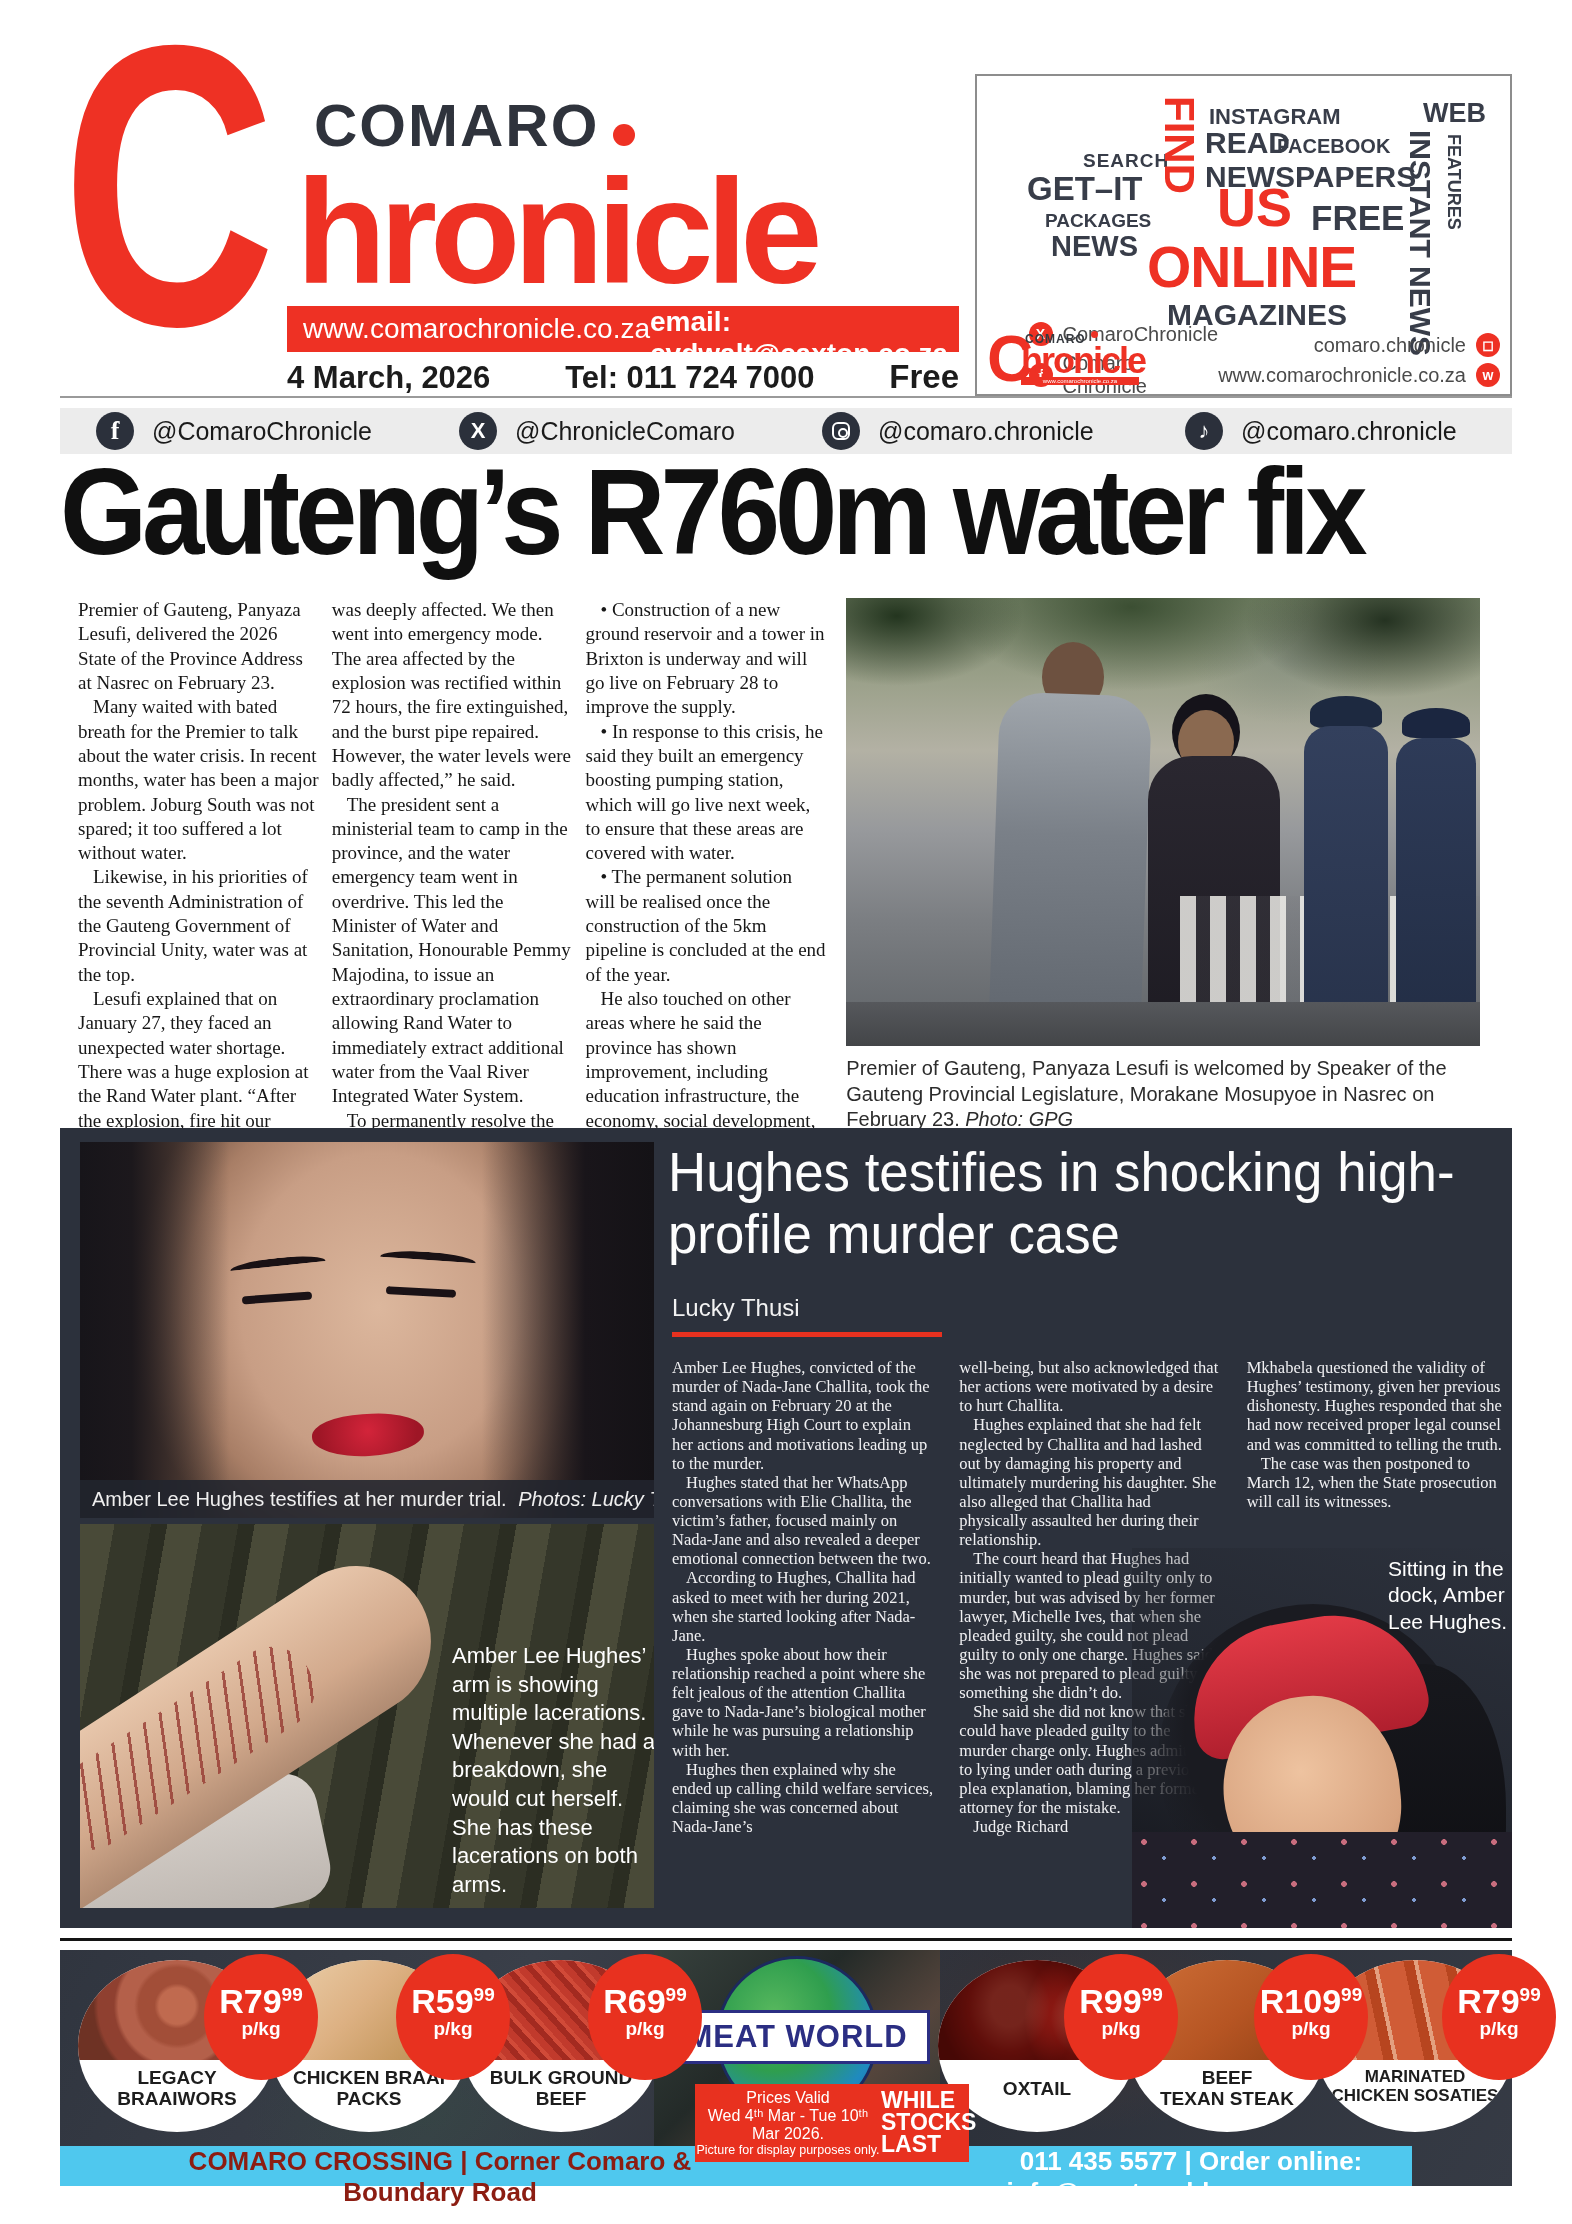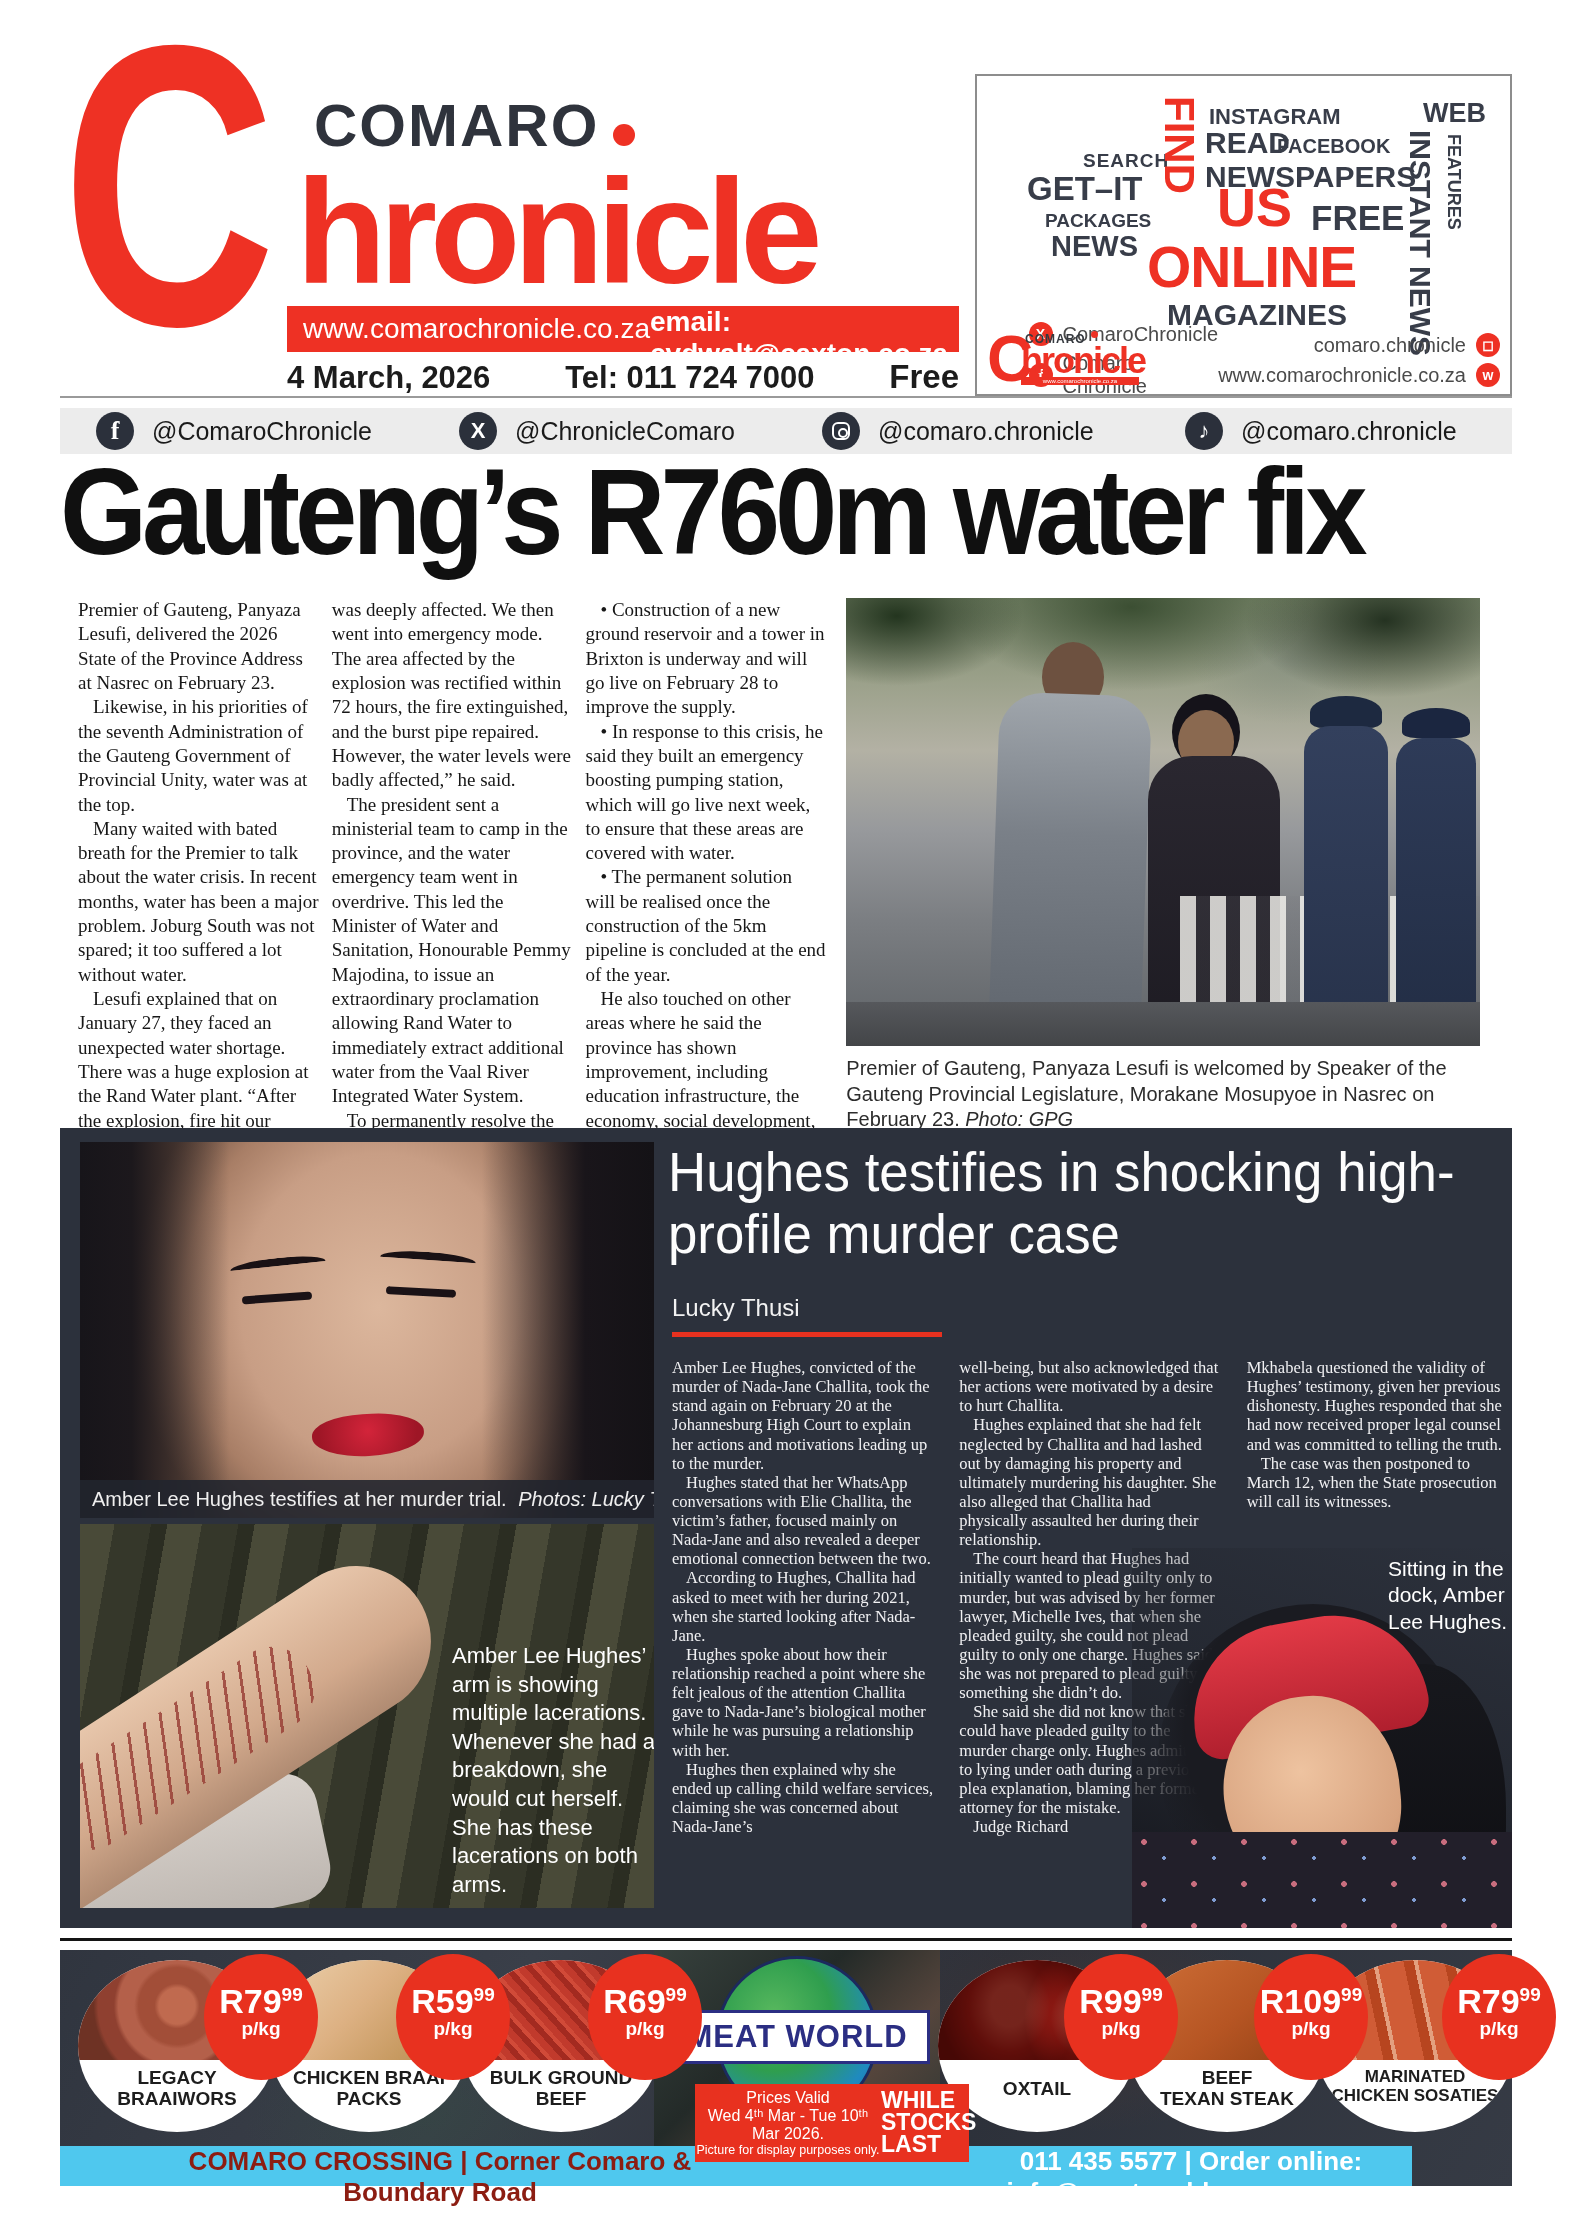--- a/index.html
+++ b/index.html
@@ -251,22 +251,22 @@
       <span class="sb-ic">♪</span>
       <span class="sb-handle">@comaro.chronicle</span>
     </div>
   </div>
 
   <h1 class="headline">Gauteng’s R760m water fix</h1>
 
   <div class="lead-wrap">
     <div class="ncol">
       <p>Premier of Gauteng, Panyaza Lesufi, delivered the 2026 State of the Province Address at Nasrec on February 23.</p>
+      <p class="ind">Many waited with bated breath for the Premier to talk about the water crisis. In recent months, water has been a major problem. Joburg South was not spared; it too suffered a lot without water.</p>
       <p class="ind">Likewise, in his priorities of the seventh Administration of the Gauteng Government of Provincial Unity, water was at the top.</p>
-      <p class="ind">Many waited with bated breath for the Premier to talk about the water crisis. In recent months, water has been a major problem. Joburg South was not spared; it too suffered a lot without water.</p>
       <p class="ind">Lesufi explained that on January 27, they faced an unexpected water shortage. There was a huge explosion at the Rand Water plant. “After the explosion, fire hit our transmission machines, followed by a huge burst pipe. Immediately thereafter, our water supply</p>
     </div>
     <div class="ncol">
       <p>was deeply affected. We then went into emergency mode. The area affected by the explosion was rectified within 72 hours, the fire extinguished, and the burst pipe repaired. However, the water levels were badly affected,” he said.</p>
       <p class="ind">The president sent a ministerial team to camp in the province, and the water emergency team went in overdrive. This led the Minister of Water and Sanitation, Honourable Pemmy Majodina, to issue an extraordinary proclamation allowing Rand Water to immediately extract additional water from the Vaal River Integrated Water System.</p>
       <p class="ind">To permanently resolve the water issues, a R760m on massive infrastructure investment upgrade is underway in CoJ over a phased approach:</p>
     </div>
     <div class="ncol">
       <p class="ind">• Construction of a new ground reservoir and a tower in Brixton is underway and will go live on February 28 to improve the supply.</p>
       <p class="ind">• In response to this crisis, he said they built an emergency boosting pumping station, which will go live next week, to ensure that these areas are covered with water.</p>

